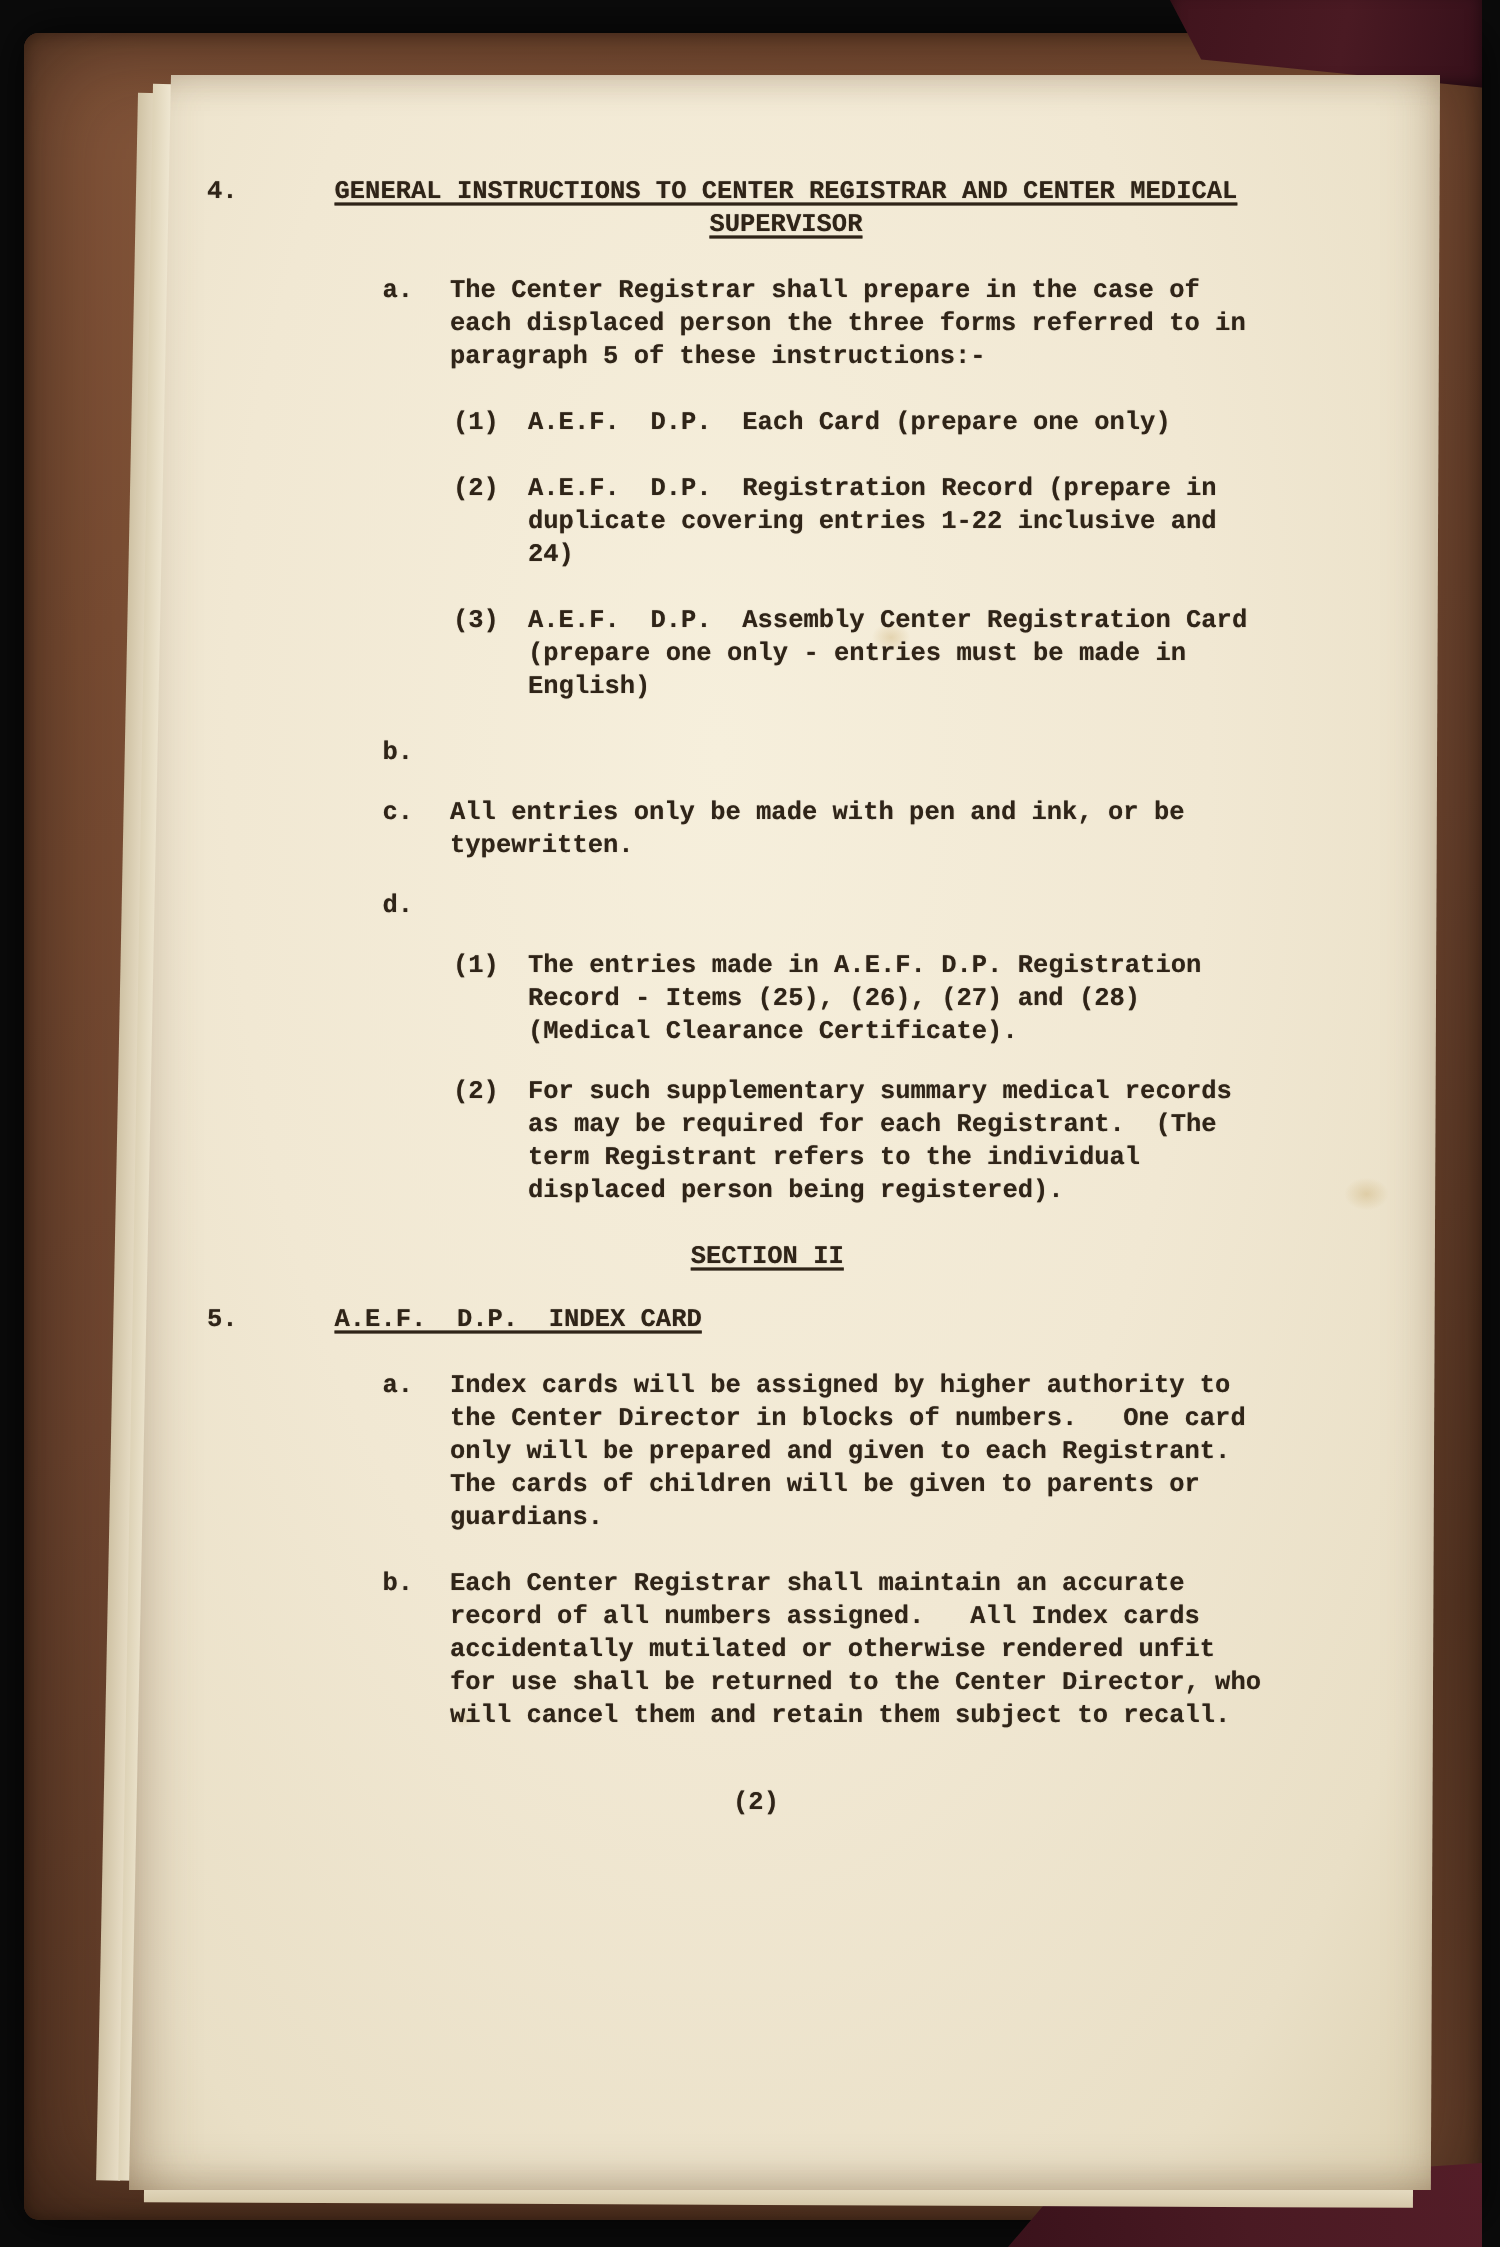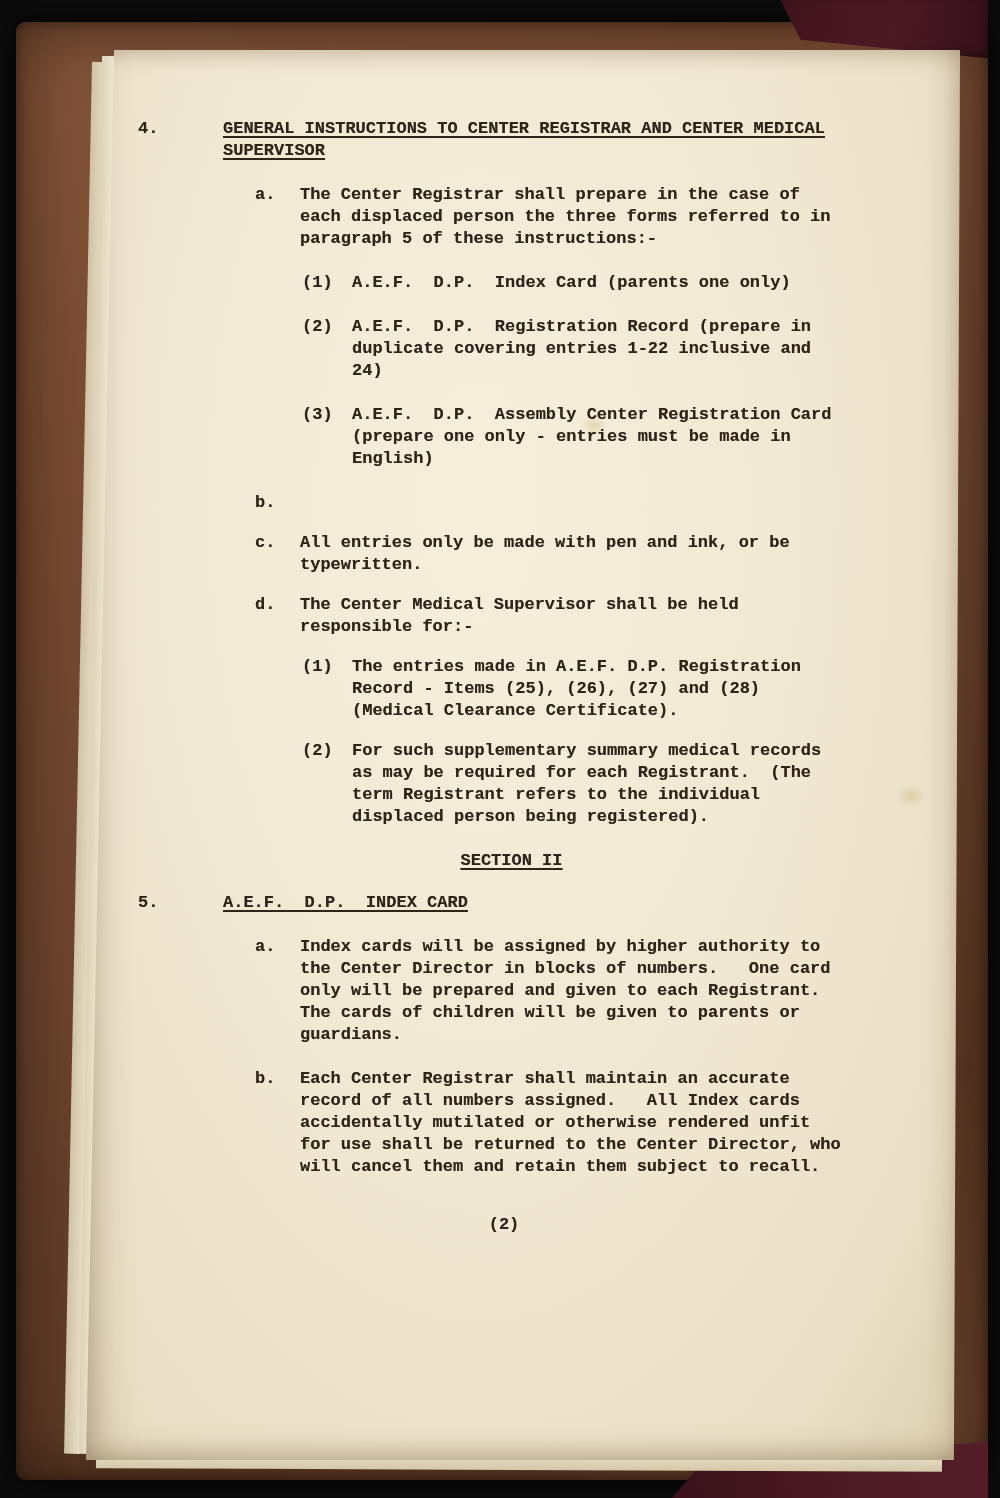--- a/index.html
+++ b/index.html
@@ -52,21 +52,21 @@
     font-size:17px; line-height:22px; font-weight:700;
     letter-spacing:0; text-shadow: 0 0 0.6px rgba(47,36,24,.55);
   }
   .row { display:flex; margin-bottom:22px; }
   .row .num { flex:none; width:85px; white-space:pre; }
   .lvl-a { margin-left:117px; }
   .lvl-a > .lab { flex:none; width:45px; }
   .lvl-1 { margin-left:164px; }
   .lvl-1 > .lab { flex:none; width:50px; }
   .txt { white-space:pre-wrap; }
-  .u { text-decoration:underline; text-decoration-thickness:2px; text-underline-offset:3px; }
+  .u { text-decoration:underline; text-decoration-thickness:2px; text-underline-offset:3px;text-align:center; }
   .mb-sm { margin-bottom:18px; }
   .row-center { display:block; text-align:center; margin-right:30px; margin-bottom:20px; }
   .pagenum { text-align:center; margin-right:45px; margin-top:36px; }
   
   .stain { position:absolute; border-radius:50%; pointer-events:none;
     background: radial-gradient(rgba(186,148,70,.28), rgba(186,148,70,0) 70%); }
   .stain.s1 { left:495px; top:365px; width:26px; height:20px; }
   .stain.s2 { left:810px; top:735px; width:30px; height:22px; }
   .stain.s3 { left:215px; top:1088px; width:16px; height:14px; opacity:.7; }
 </style>
@@ -96,21 +96,21 @@
 
       <div class="row lvl-a">
         <span class="lab">a.</span>
         <span class="txt">The Center Registrar shall prepare in the case of
 each displaced person the three forms referred to in
 paragraph 5 of these instructions:-</span>
       </div>
 
       <div class="row lvl-1">
         <span class="lab">(1)</span>
-        <span class="txt">A.E.F.  D.P.  Index Card (parents one only)</span>
+        <span class="txt">A.E.F.  D.P.  Each Card (prepare one only)</span>
       </div>
 
       <div class="row lvl-1">
         <span class="lab">(2)</span>
         <span class="txt">A.E.F.  D.P.  Registration Record (prepare in
 duplicate covering entries 1-22 inclusive and
 24)</span>
       </div>
 
       <div class="row lvl-1">
@@ -125,22 +125,20 @@
       </div>
 
       <div class="row lvl-a mb-sm">
         <span class="lab">c.</span>
         <span class="txt">All entries only be made with pen and ink, or be
 typewritten.</span>
       </div>
 
       <div class="row lvl-a mb-sm">
         <span class="lab">d.</span>
-        <span class="txt">The Center Medical Supervisor shall be held
-responsible for:-</span>
       </div>
 
       <div class="row lvl-1 mb-sm">
         <span class="lab">(1)</span>
         <span class="txt">The entries made in A.E.F. D.P. Registration
 Record - Items (25), (26), (27) and (28)
 (Medical Clearance Certificate).</span>
       </div>
 
       <div class="row lvl-1">

